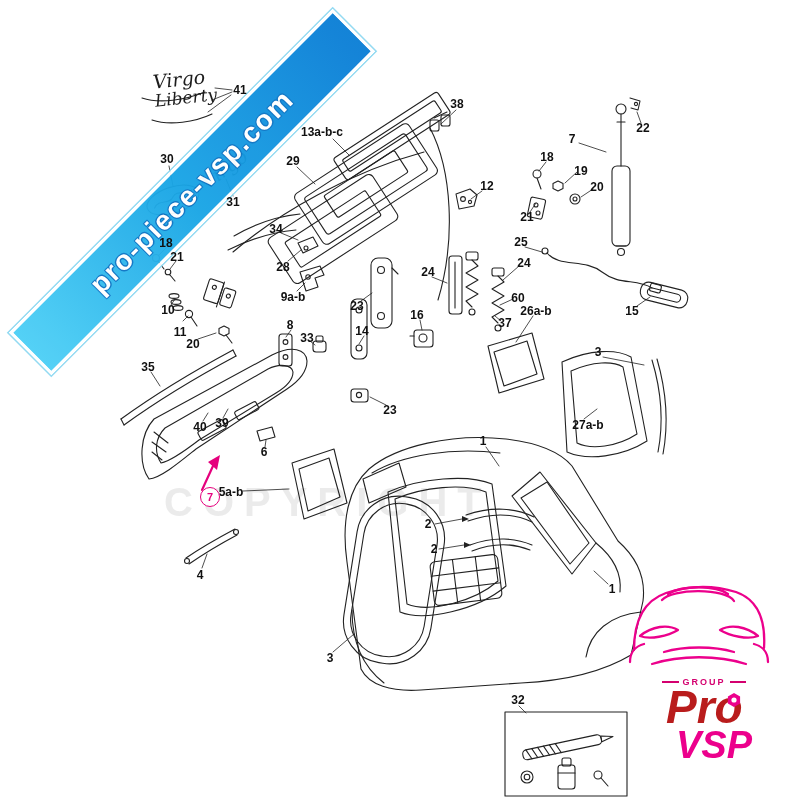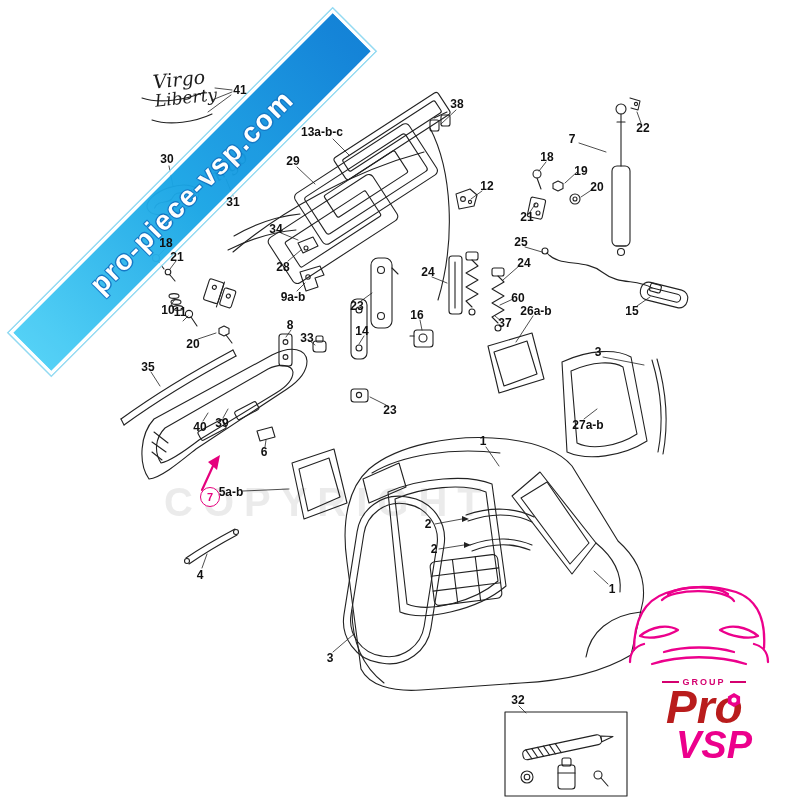--- a/index.html
+++ b/index.html
@@ -432,21 +432,21 @@
       <span class="callout" style="left: 428px; top: 272px;">24</span>
       <span class="callout" style="left: 293px; top: 297px;">9a-b</span>
       <span class="callout" style="left: 518px; top: 298px;">60</span>
       <span class="callout" style="left: 357px; top: 306px;">23</span>
       <span class="callout" style="left: 168px; top: 310px;">10</span>
       <span class="callout" style="left: 536px; top: 311px;">26a-b</span>
       <span class="callout" style="left: 632px; top: 311px;">15</span>
       <span class="callout" style="left: 417px; top: 315px;">16</span>
       <span class="callout" style="left: 505px; top: 323px;">37</span>
       <span class="callout" style="left: 290px; top: 325px;">8</span>
-      <span class="callout" style="left: 180px; top: 312px; text-align: center;">11</span>
+      <span class="callout" style="left: 180px; top: 332px; text-align: center;">11</span>
       <span class="callout" style="left: 362px; top: 331px;">14</span>
       <span class="callout" style="left: 307px; top: 338px;">33</span>
       <span class="callout" style="left: 193px; top: 344px;">20</span>
       <span class="callout" style="left: 598px; top: 352px;">3</span>
       <span class="callout" style="left: 148px; top: 367px;">35</span>
       <span class="callout" style="left: 390px; top: 410px;">23</span>
       <span class="callout" style="left: 222px; top: 423px;">39</span>
       <span class="callout" style="left: 200px; top: 427px;">40</span>
       <span class="callout" style="left: 580px; top: 425px; padding-left: 16px;">27a-b</span>
       <span class="callout" style="left: 483px; top: 441px;">1</span>

